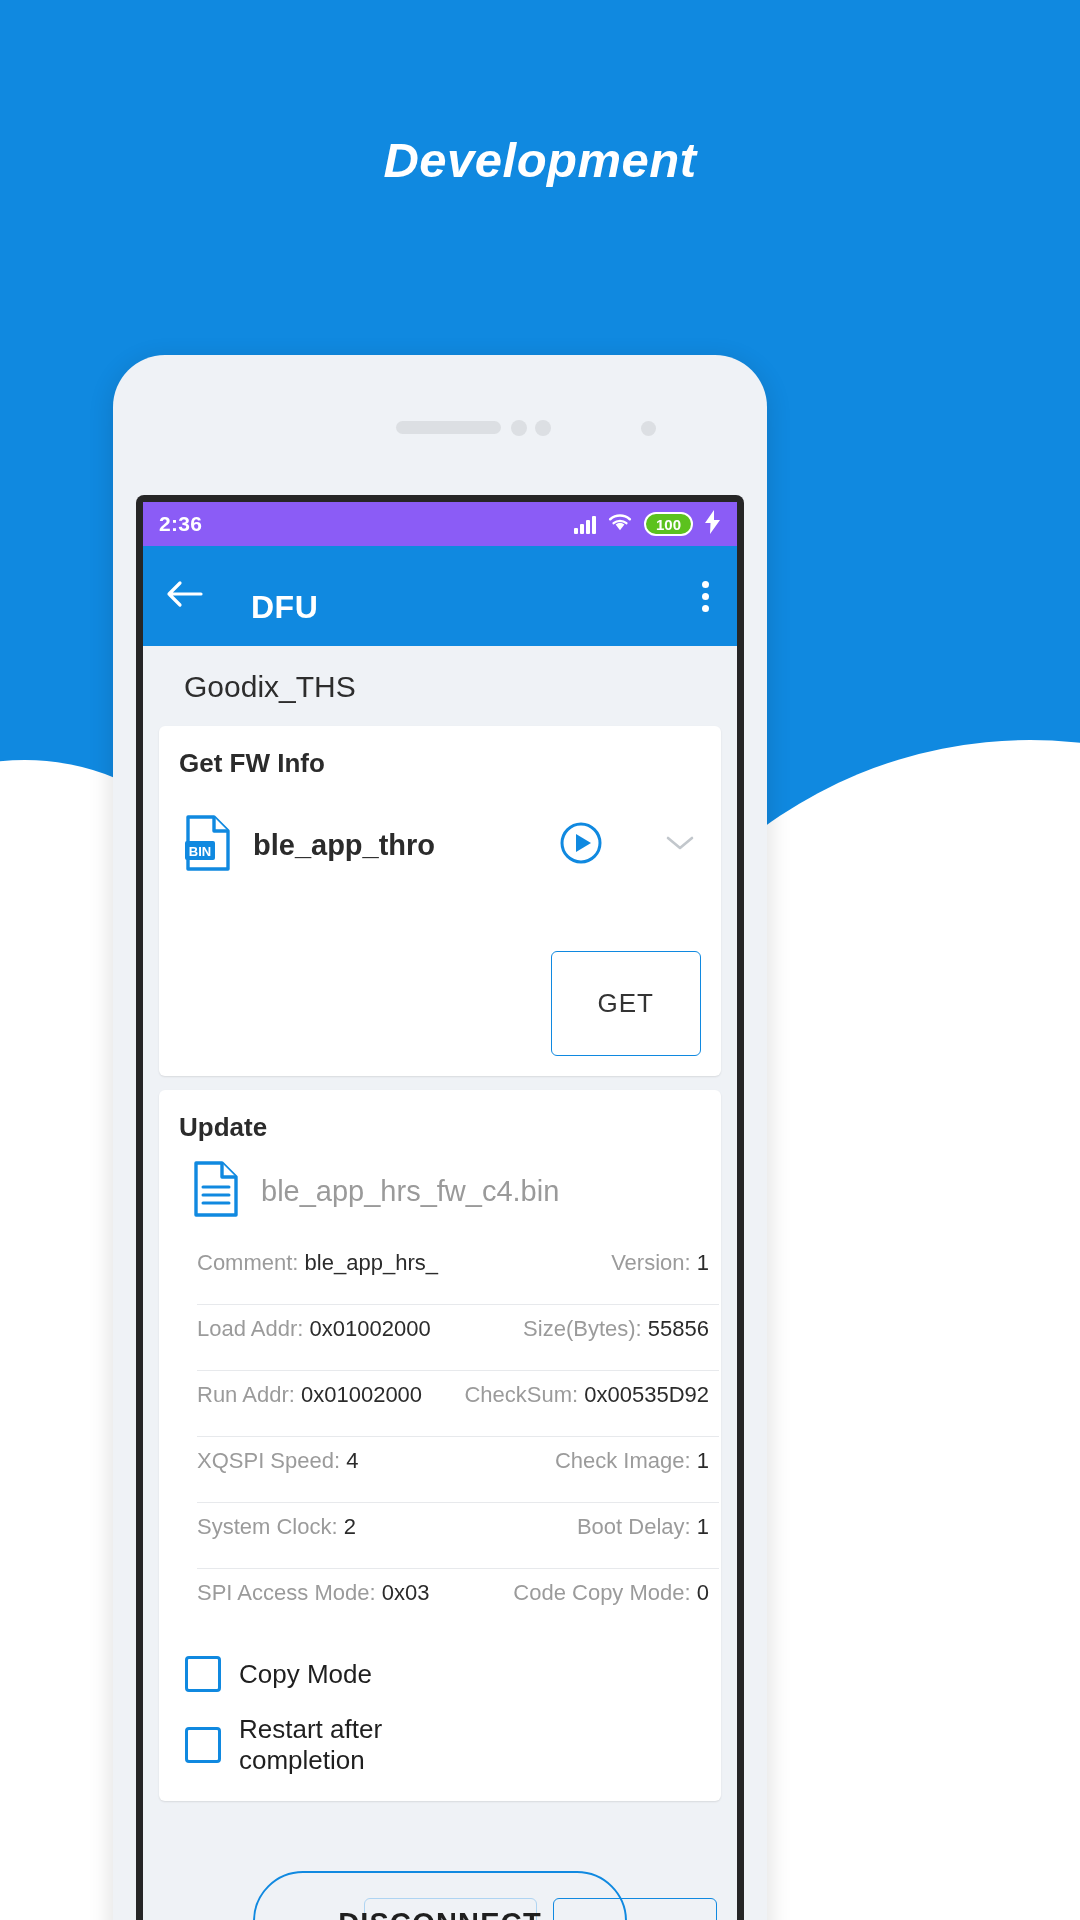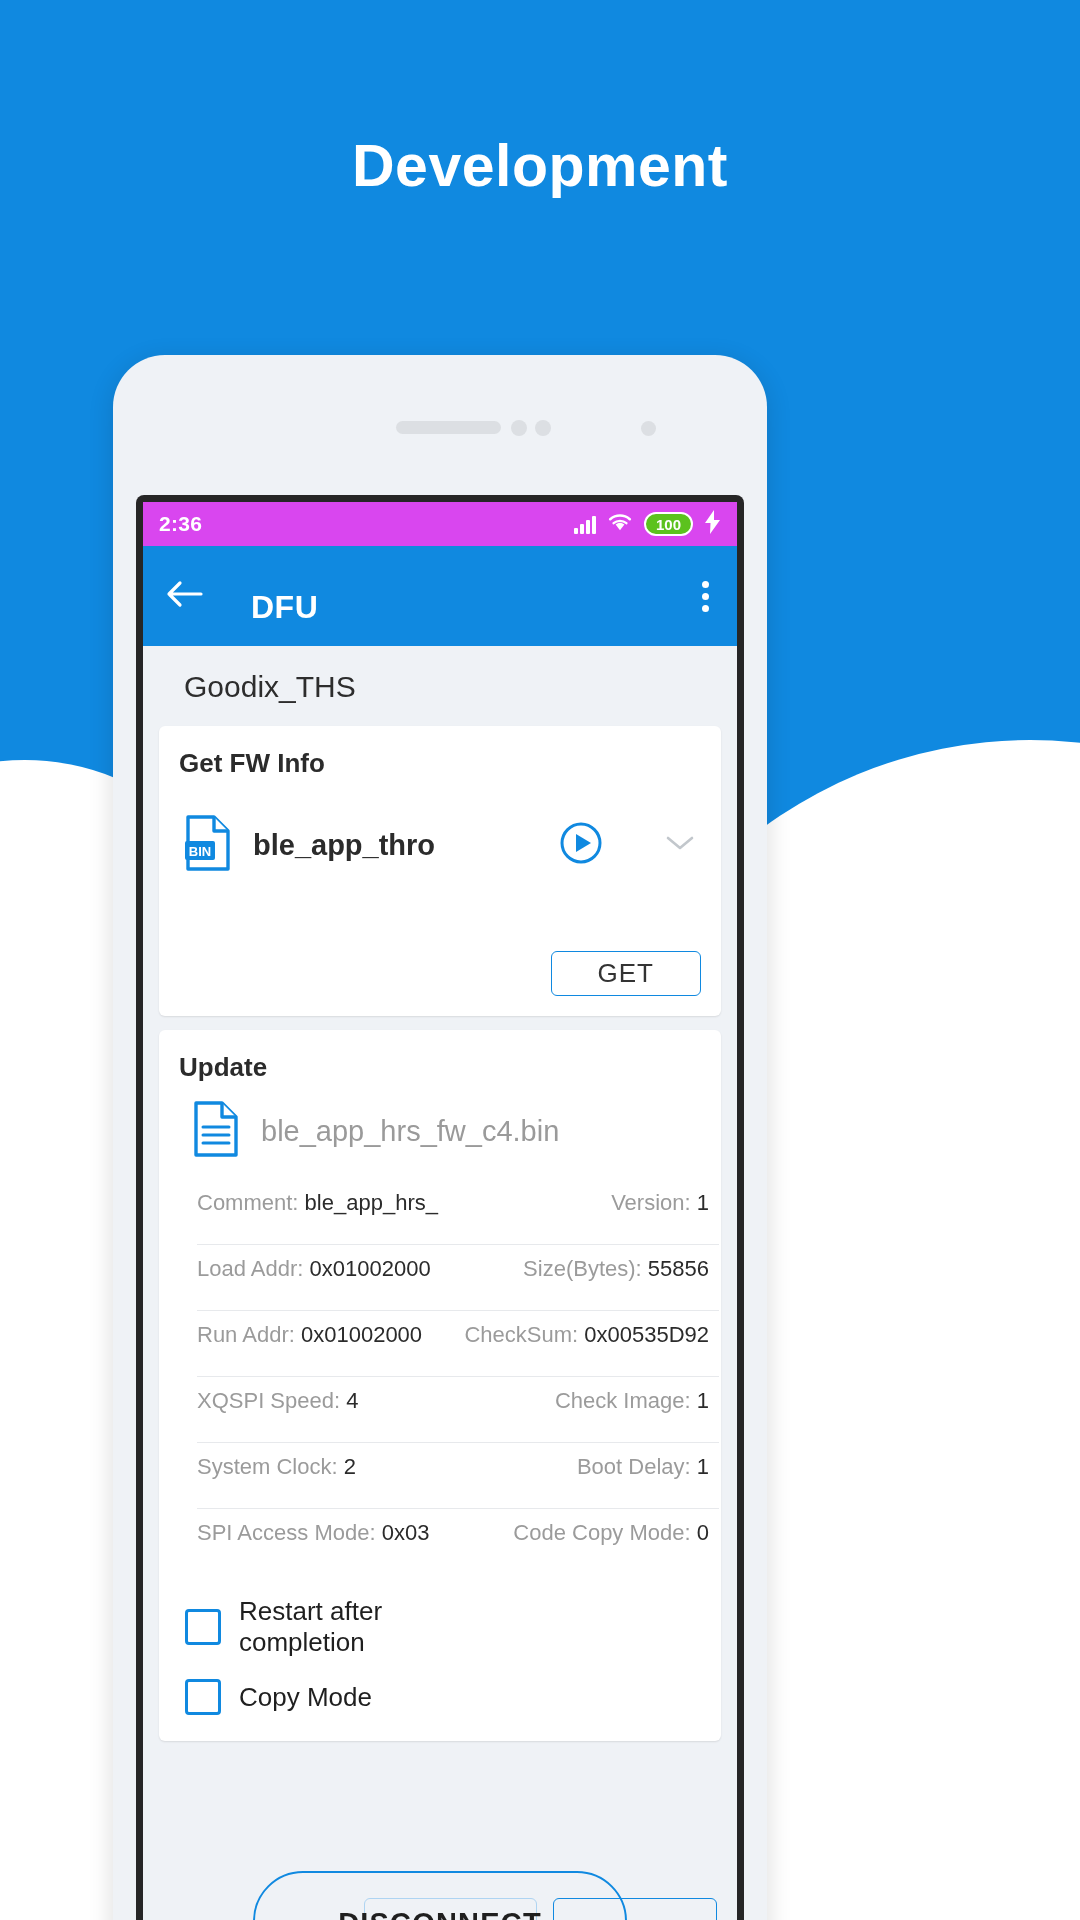--- a/index.html
+++ b/index.html
@@ -41,23 +41,24 @@
     border-radius: 450px 450px 0 0;
   }
 
   .promo-title {
     position: absolute;
     top: 132px;
     left: 0;
     right: 0;
     text-align: center;
     color: #ffffff;
-    font-size: 59px;
+    font-size: 49px;
     font-weight: bold;
     letter-spacing: 0.5px;
+    font-style: italic;
   }
 
   
   .phone {
     position: absolute;
     left: 113px;
     top: 355px;
     width: 654px;
     height: 1620px;
     background: #eff2f6;
@@ -110,21 +111,21 @@
     position: relative;
     width: 594px;
     height: 1473px;
     background: #eff2f6;
     overflow: hidden;
   }
 
   
   .statusbar {
     height: 44px;
-    background: #d946ef;
+    background: #8b5cf6;
     display: flex;
     align-items: center;
     padding: 0 16px;
     color: #ffffff;
     box-sizing: border-box;
   }
   .clock {
     font-size: 21px;
     font-weight: bold;
     letter-spacing: 0.3px;
@@ -248,21 +249,21 @@
     display: flex;
     justify-content: flex-end;
     margin-top: 76px;
   }
   .btn-outline {
     border: 1.6px solid #1089e0;
     border-radius: 6px;
     background: #ffffff;
     color: #333333;
     font-size: 26px;
-    padding: 6px 46px;
+    padding: 36px 46px;
     letter-spacing: 1px;
     font-family: "Liberation Sans", sans-serif;
     cursor: pointer;
   }
 
   
   .update-file {
     display: flex;
     align-items: center;
     gap: 22px;
@@ -504,25 +505,25 @@
                   <td style="border-bottom:none;"><span class="lbl">SPI Access Mode:</span>
                       <span class="val">0x03</span></td>
                   <td class="right" style="border-bottom:none;"><span class="lbl">Code Copy Mode:</span>
                       <span class="val">0</span></td>
                 </tr>
               </tbody>
             </table>
 
             <div class="check-row">
               <span class="cbox"></span>
-              <span class="check-label" style="max-width:230px;">Restart after completion</span>
+              <span class="check-label">Copy Mode</span>
             </div>
             <div class="check-row">
               <span class="cbox"></span>
-              <span class="check-label">Copy Mode</span>
+              <span class="check-label" style="max-width:230px;">Restart after completion</span>
             </div>
           </div>
 
         </div>
 
         <div class="bottom-actions">
           <button class="btn-select">SELECT</button>
           <button class="btn-update">UPDATE</button>
         </div>
 

